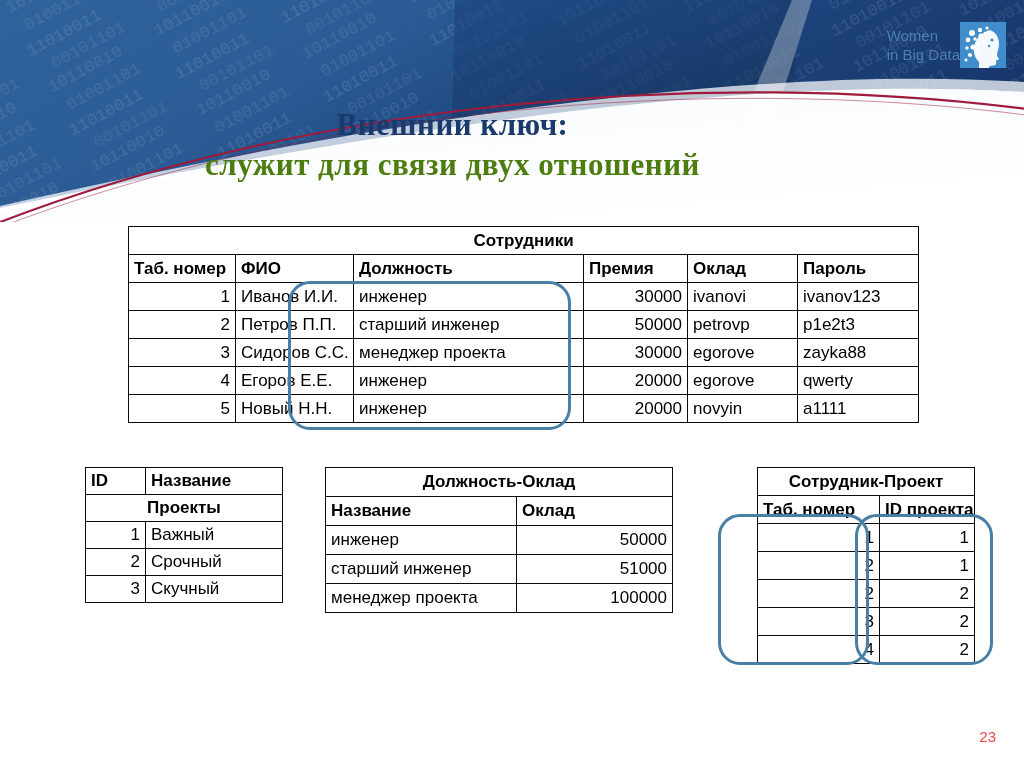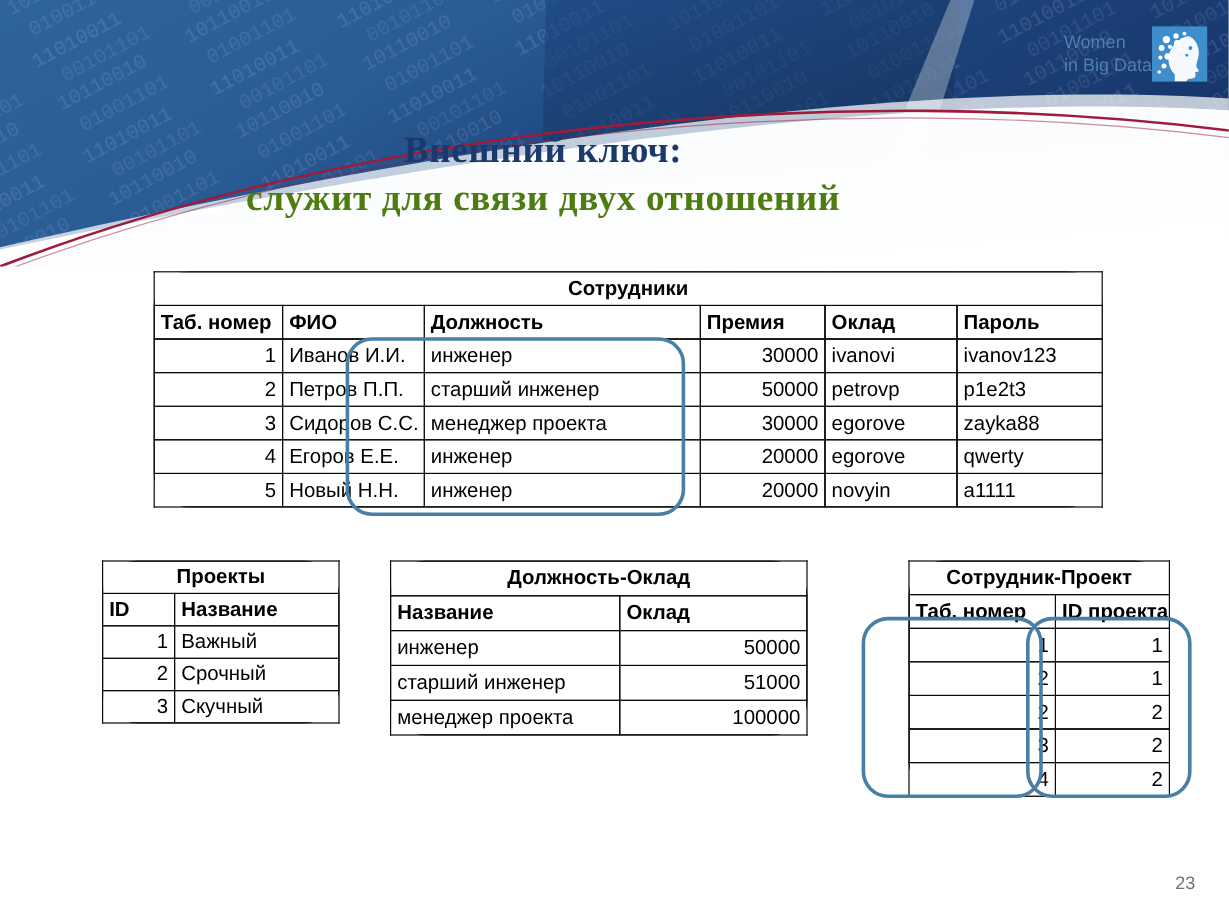--- a/index.html
+++ b/index.html
@@ -136,21 +136,21 @@
   #hl-dolzhnost { left: 288px; top: 281px; width: 277px; height: 143px; }
   #hl-tabnomer  { left: 718px; top: 514px; width: 145px; height: 145px; }
   #hl-idproekta { left: 855px; top: 514px; width: 132px; height: 145px; }
 
   
   #page-number {
     position: absolute;
     right: 28px; bottom: 22px;
     font-family: "Liberation Sans", sans-serif;
     font-size: 15px;
-    color: #737373;
+    color: #ef4444;
     z-index: 6;
   }
 </style>
 </head>
 <body>
 
 <div id="banner">
   <svg class="banner-svg" width="1024" height="222" viewBox="0 0 1024 222" xmlns="http://www.w3.org/2000/svg">
     <defs>
       <linearGradient id="gblue" x1="0" y1="0" x2="1" y2="0.35">
@@ -296,25 +296,25 @@
   </tbody>
 </table>
 
 <table class="db-table" id="tbl-projects">
   <colgroup>
       <col style="width:60px">
       <col style="width:137px">
     </colgroup>
   <tbody>
     <tr>
-      <td class="caption-cell" colspan="2">Проекты</td>
-    </tr>
-    <tr>
       <td class="hdr">ID</td>
       <td class="hdr">Название</td>
+    </tr>
+    <tr>
+      <td class="caption-cell" colspan="2">Проекты</td>
     </tr>
     <tr>
       <td class="num">1</td>
       <td class="txt">Важный</td>
     </tr>
     <tr>
       <td class="num">2</td>
       <td class="txt">Срочный</td>
     </tr>
     <tr>

